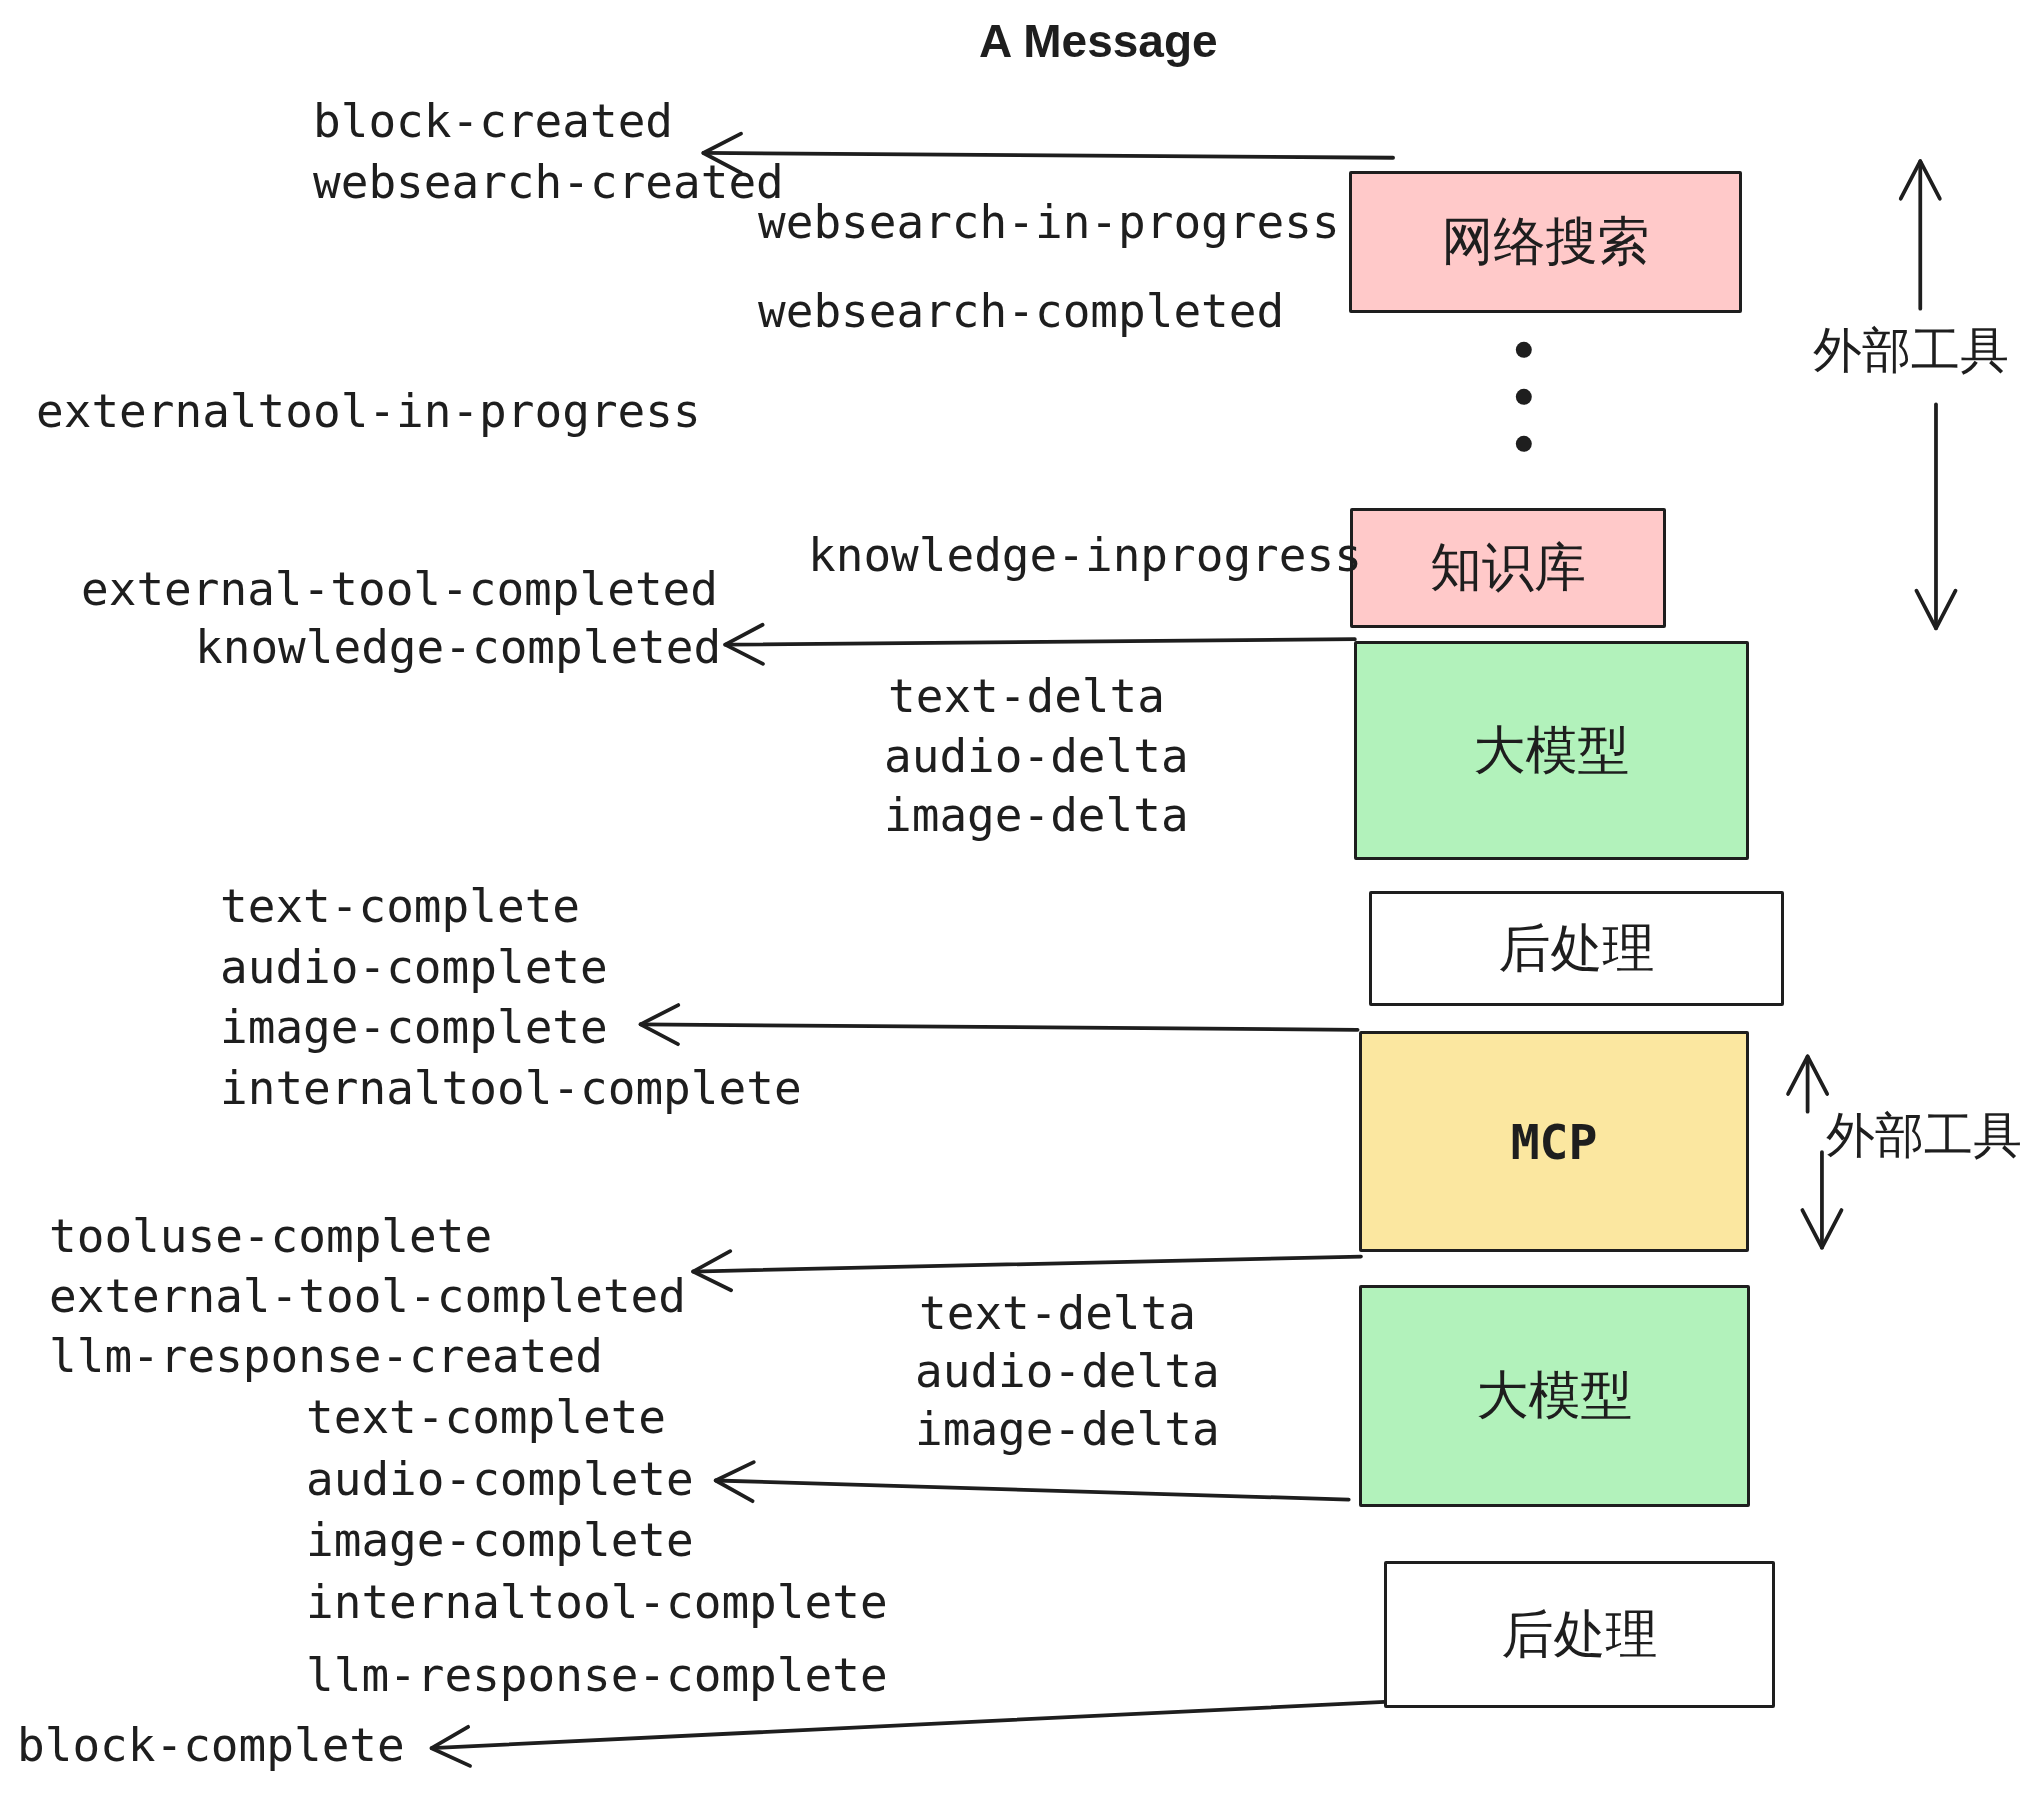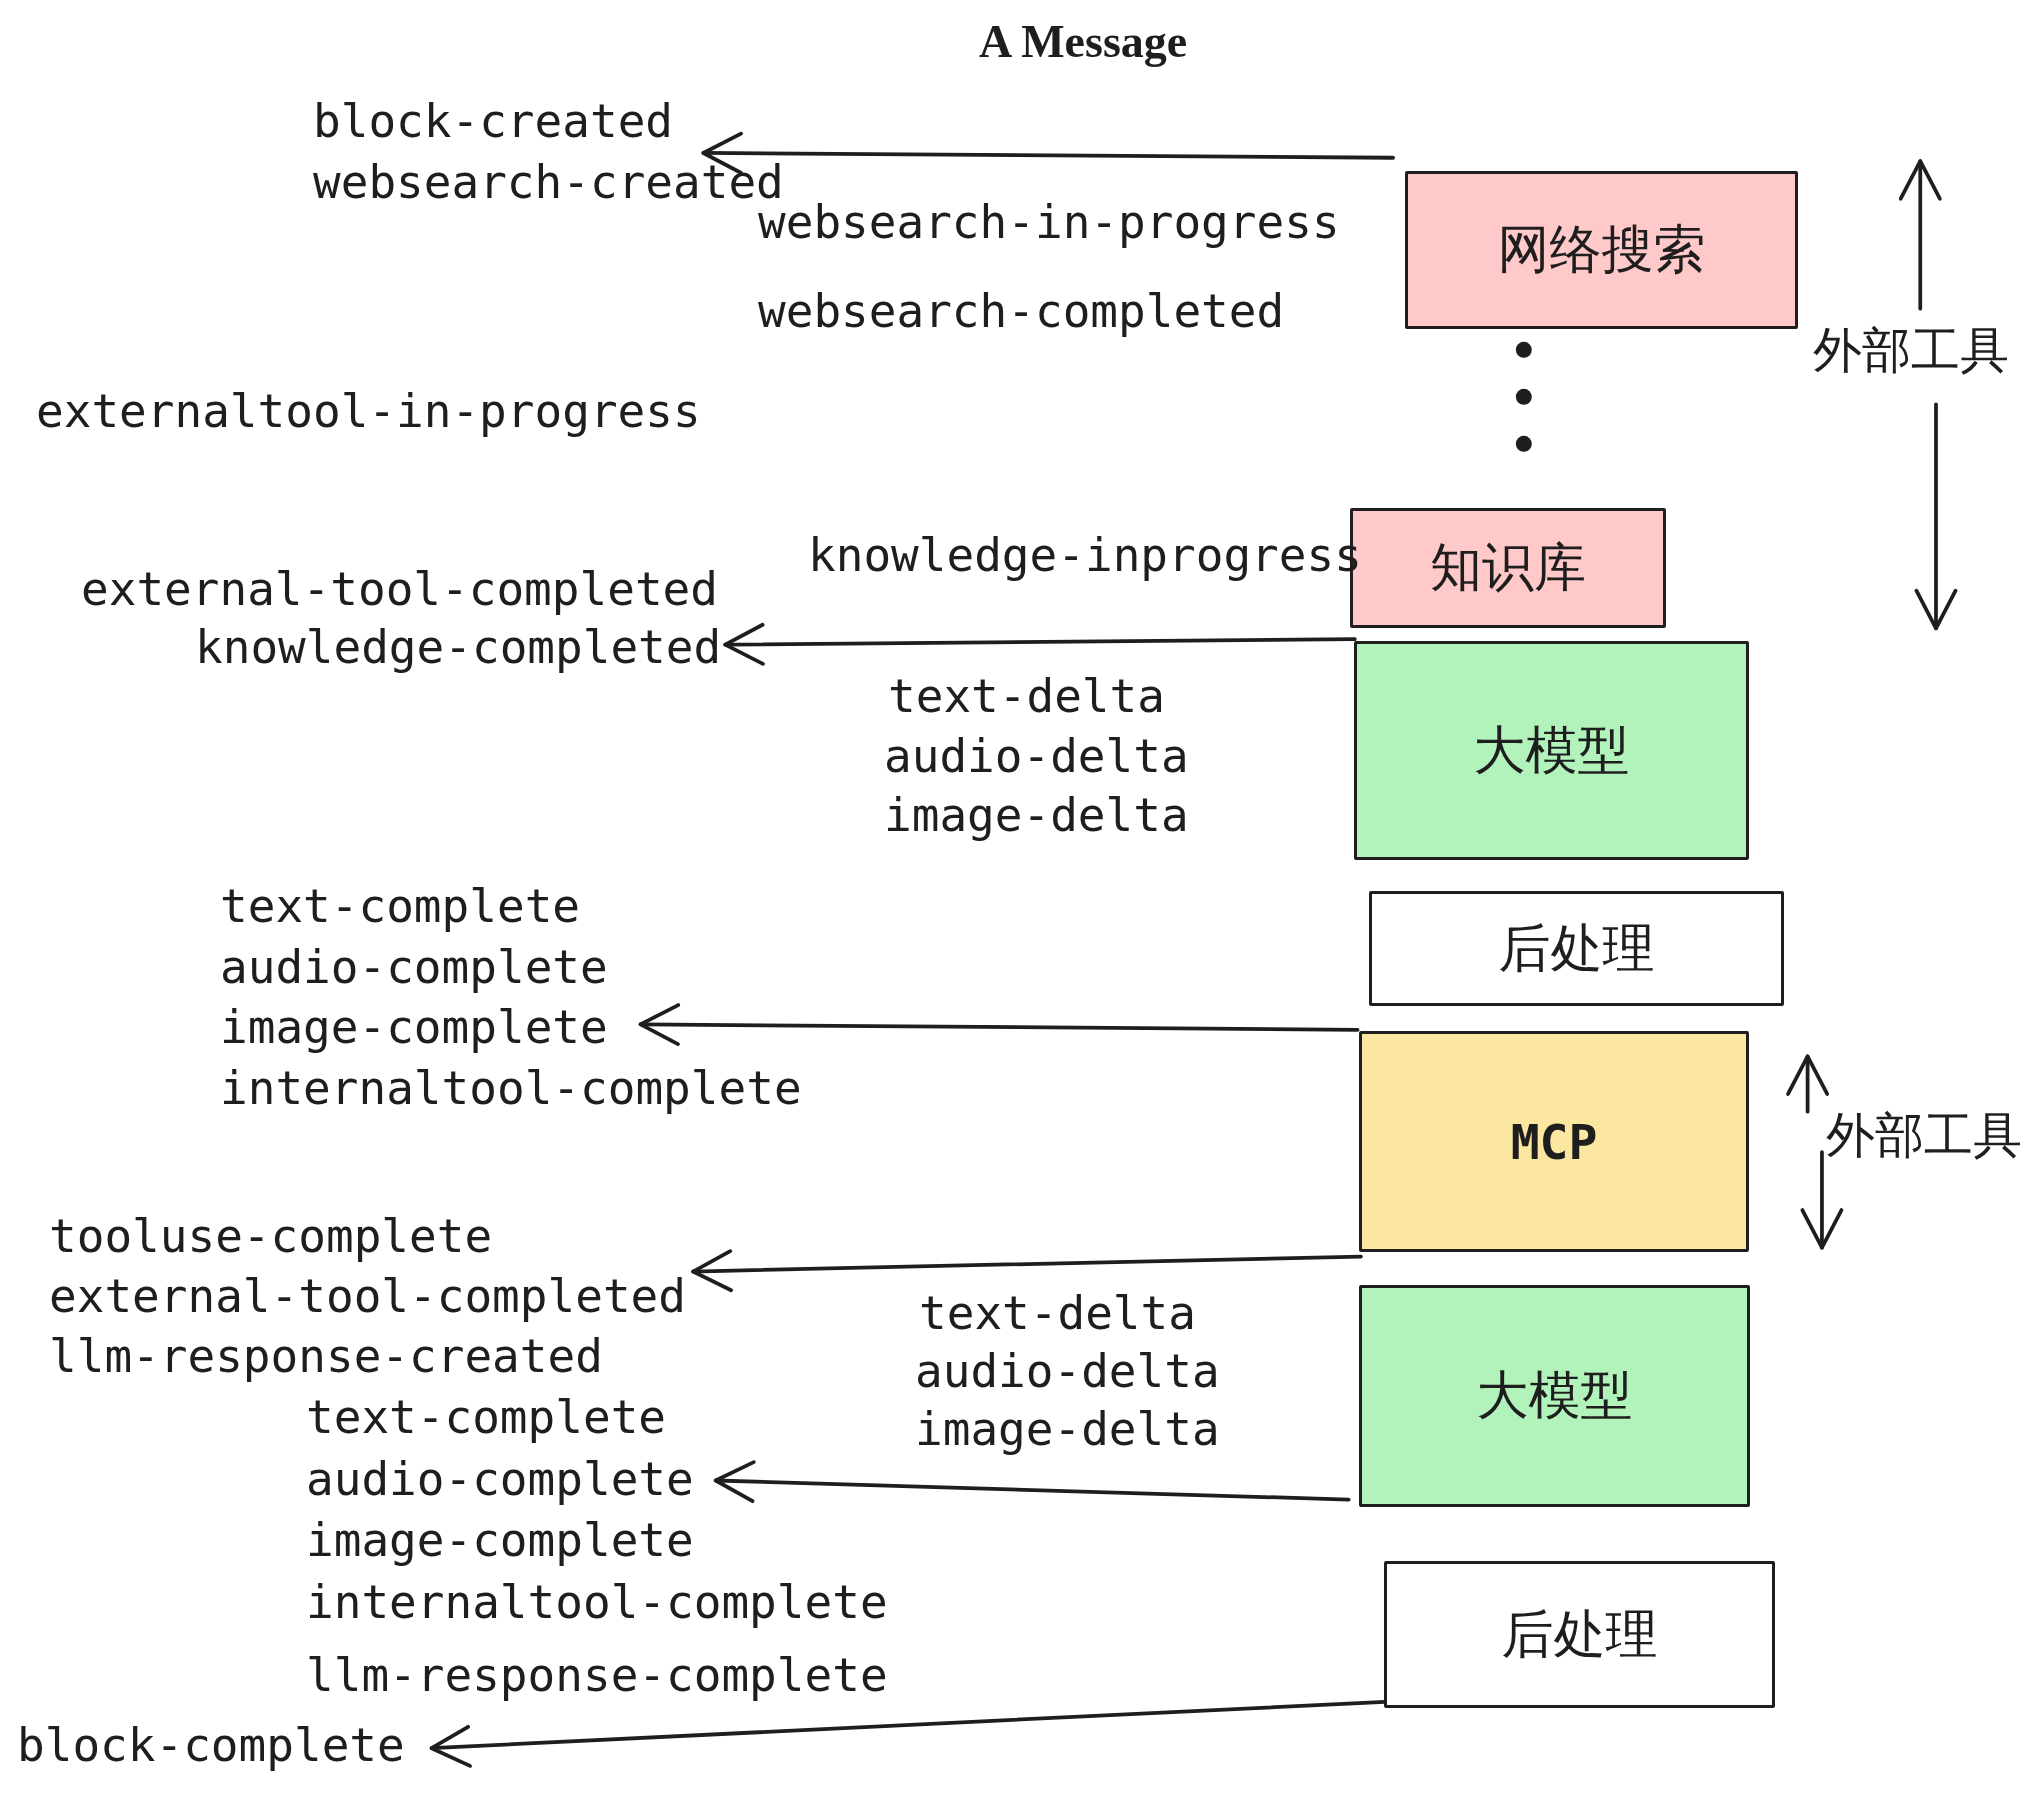--- a/index.html
+++ b/index.html
@@ -6,21 +6,21 @@
   #canvas{
     position:relative;
     width:2035px;
     height:1796px;
     background:#ffffff;
     overflow:hidden;
     font-family:"Liberation Sans",sans-serif;
   }
   .title{
     position:absolute;
-    font-family:Liberation Serif, serif;
+    font-family:Liberation Sans, sans-serif;
     font-size:46px;
     font-weight:700;
     color:#1e1e1e;
     transform:translateY(-50%);
     white-space:nowrap;
   }
   .event{
     position:absolute;
     font-family:"DejaVu Sans Mono",monospace;
     font-size:46px;
@@ -98,21 +98,21 @@
       <path d="M 632 2560 L 688.3215067141355 2585.920800169933 M 632 2560 L 685.5356106890949 2528.727993538219"></path>
       <path d="M 2812 452 L 2812 236"></path>
       <path d="M 2812 236 L 2783.369691116428 290.99368521231565 M 2812 236 L 2840.630308883572 290.9936852123156"></path>
       <path d="M 2835 592 L 2835 920"></path>
       <path d="M 2835 920 L 2863.630308883572 865.0063147876843 M 2835 920 L 2806.369691116428 865.0063147876843"></path>
       <path d="M 2647 1628 L 2647 1547"></path>
       <path d="M 2647 1547 L 2618.369691116428 1601.9936852123155 M 2647 1547 L 2675.630308883572 1601.9936852123155"></path>
       <path d="M 2668 1687 L 2668 1827"></path>
       <path d="M 2668 1827 L 2696.630308883572 1772.0063147876845 M 2668 1827 L 2639.369691116428 1772.0063147876845"></path>
     </svg>
-<div class="box" style="left: 1405px; top: 171px; width: 393px; height: 158px; background: rgb(255, 201, 201);">
+<div class="box" style="left: 1349px; top: 171px; width: 393px; height: 142px; background: rgb(255, 201, 201);">
       <span class="box-label">网络搜索</span>
     </div>
     <div class="box" style="left: 1350px; top: 508px; width: 316px; height: 120px; background: rgb(255, 201, 201);">
       <span class="box-label">知识库</span>
     </div>
     <div class="box" style="left: 1354px; top: 641px; width: 395px; height: 219px; background: rgb(178, 242, 187);">
       <span class="box-label">大模型</span>
     </div>
     <div class="box" style="left: 1369px; top: 891px; width: 415px; height: 115px; background: rgb(255, 255, 255);">
       <span class="box-label">后处理</span>

